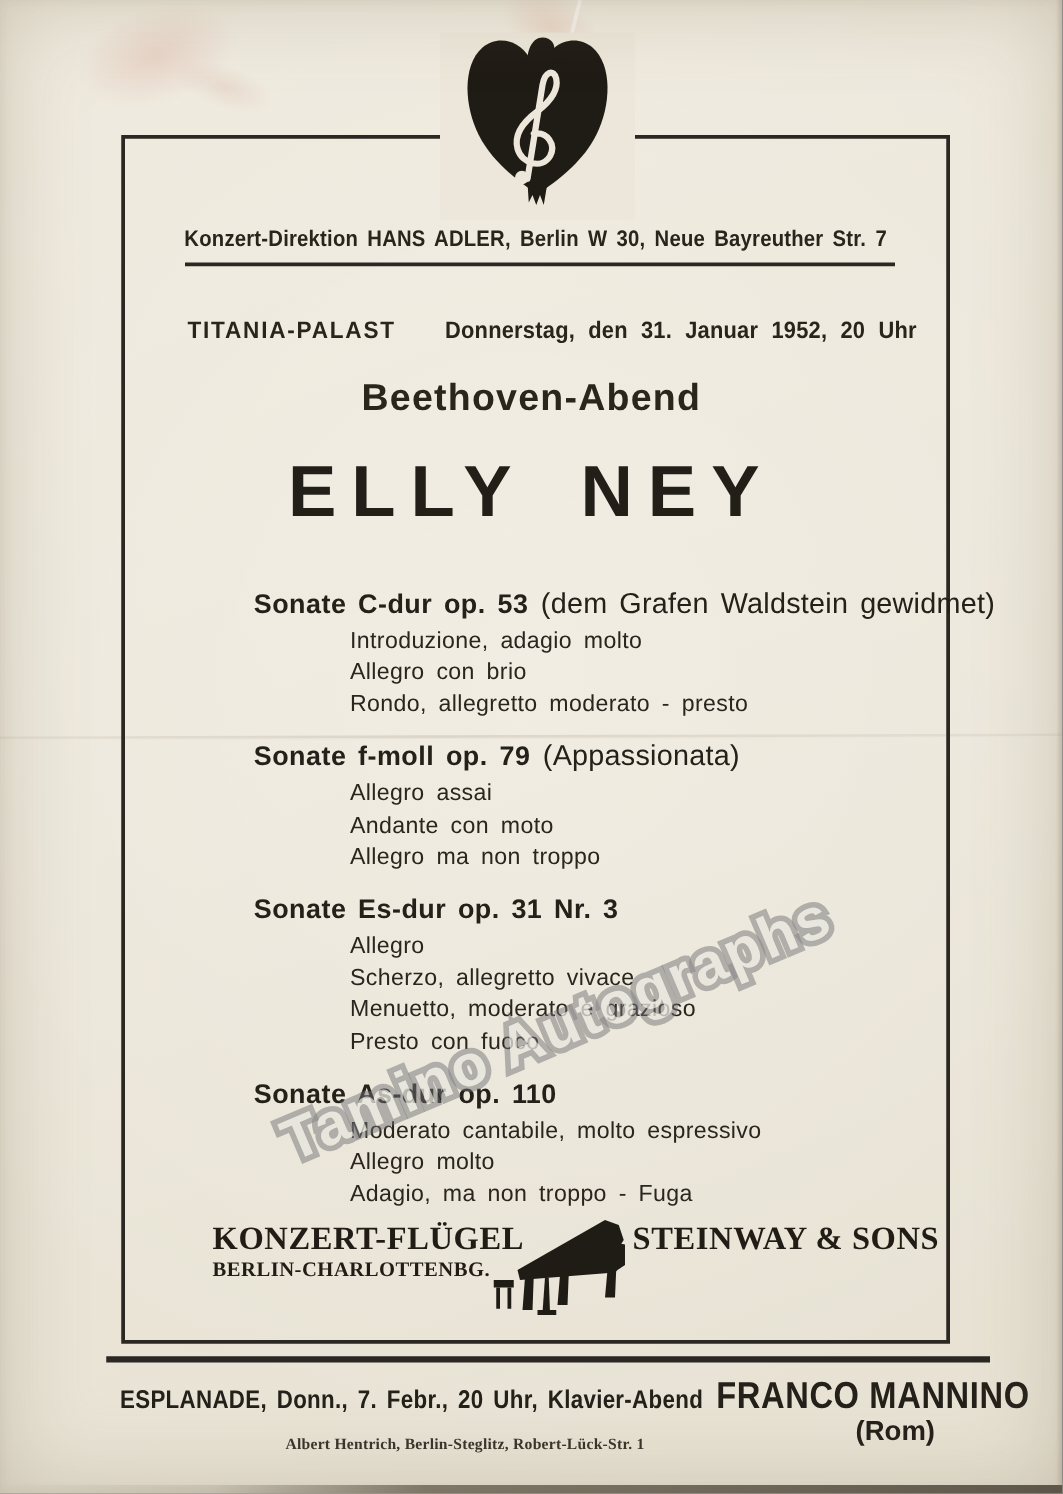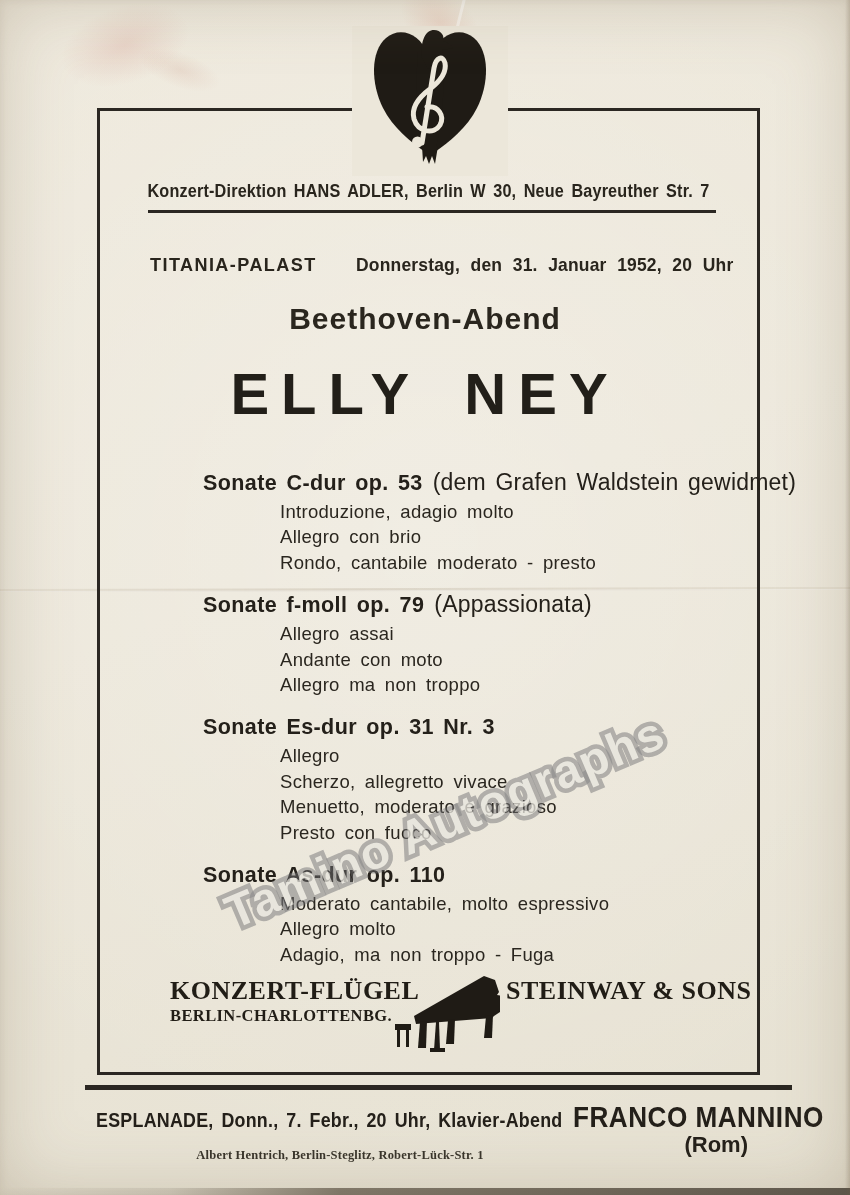--- a/index.html
+++ b/index.html
@@ -74,21 +74,21 @@
   .ad-line2{font-size:16.5px;font-weight:bold;letter-spacing:0.4px;line-height:21px;white-space:nowrap;}
   .piano-wrap{left:394px;top:972px;width:106px;height:84px;}
 
   
   .announce{left:96px;top:1100px;white-space:nowrap;transform:scaleX(0.87);transform-origin:left;color:#24201a;}
   .announce .a1{font-size:20.5px;font-weight:bold;letter-spacing:0.3px;word-spacing:3px;}
   .announce .a2{font-size:30px;font-weight:800;letter-spacing:0.6px;margin-left:12px;}
   .origin{left:0;top:1132px;width:748px;text-align:right;font-size:22px;font-weight:bold;color:#24201a;}
   .printer{left:0;top:1148px;width:680px;text-align:center;
     font-family:"Liberation Serif", serif;font-size:12.5px;font-weight:bold;
-    letter-spacing:0.2px;color:#38342b;}
+    letter-spacing:0.2px;color:#38342b;padding-left:32px;}
 
   
   .watermark{left:445px;top:822px;transform:translate(-50%,-50%) rotate(-23deg);
     font-size:47px;font-weight:bold;letter-spacing:2px;white-space:nowrap;opacity:0.78;}
   .watermark .layer{grid-area:1/1;}
   .watermark{display:grid;}
   .wm-stroke{-webkit-text-stroke:9px rgba(112,112,114,0.62);color:transparent;
     text-shadow:0 0 1px rgba(112,112,114,0.3);}
   .wm-fill{color:rgba(240,238,230,0.92);}
 </style>
@@ -133,21 +133,21 @@
 
   <div class="abs program">
 
     <div class="section">
       <div class="sec-title">
         <span>Sonate C-dur op. 53</span><span class="sec-sub">(dem Grafen Waldstein gewidmet)</span>
       </div>
       <div class="movements">
         <div class="mv">Introduzione, adagio molto</div>
         <div class="mv">Allegro con brio</div>
-        <div class="mv">Rondo, cantabile moderato - presto</div>
+        <div class="mv">Rondo, allegretto moderato - presto</div>
       </div>
     </div>
 
     <div class="section">
       <div class="sec-title">
         <span>Sonate f-moll op. 79</span><span class="sec-sub">(Appassionata)</span>
       </div>
       <div class="movements">
         <div class="mv">Allegro assai</div>
         <div class="mv">Andante con moto</div>

